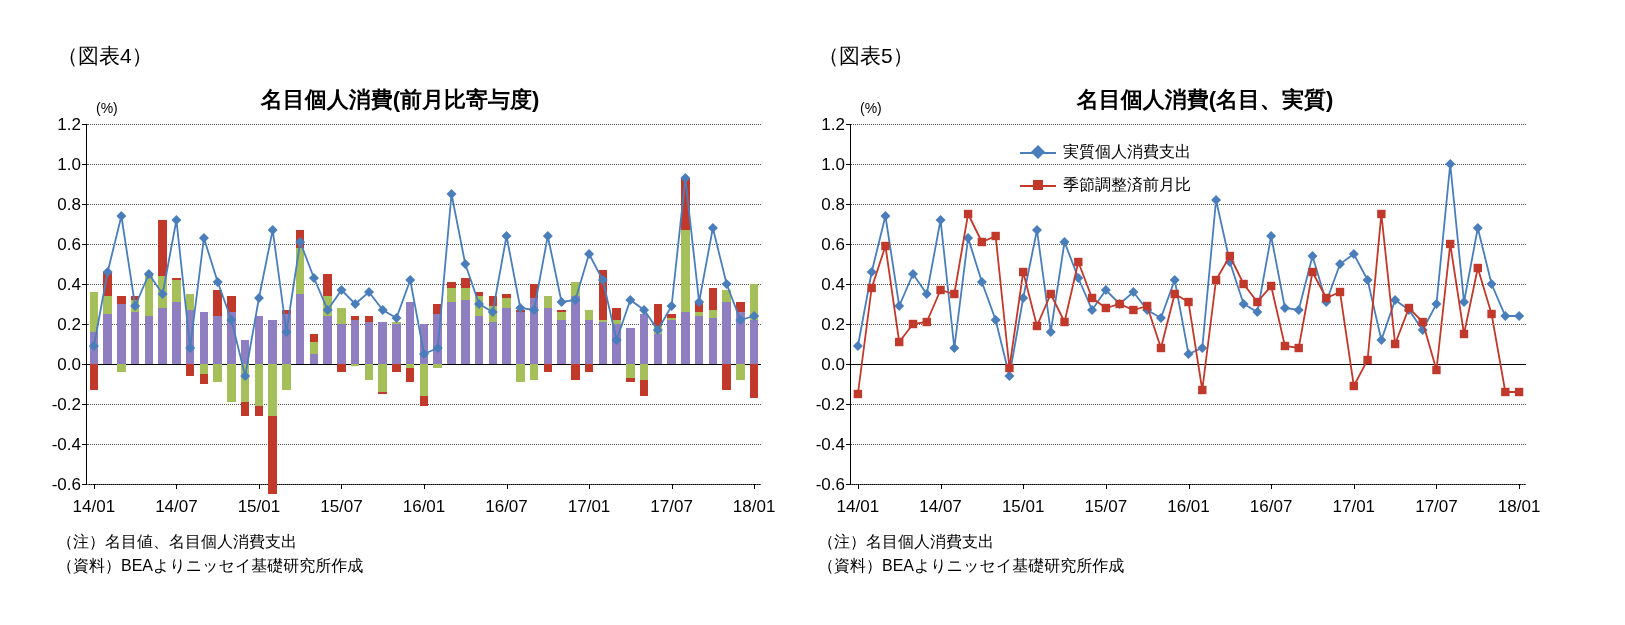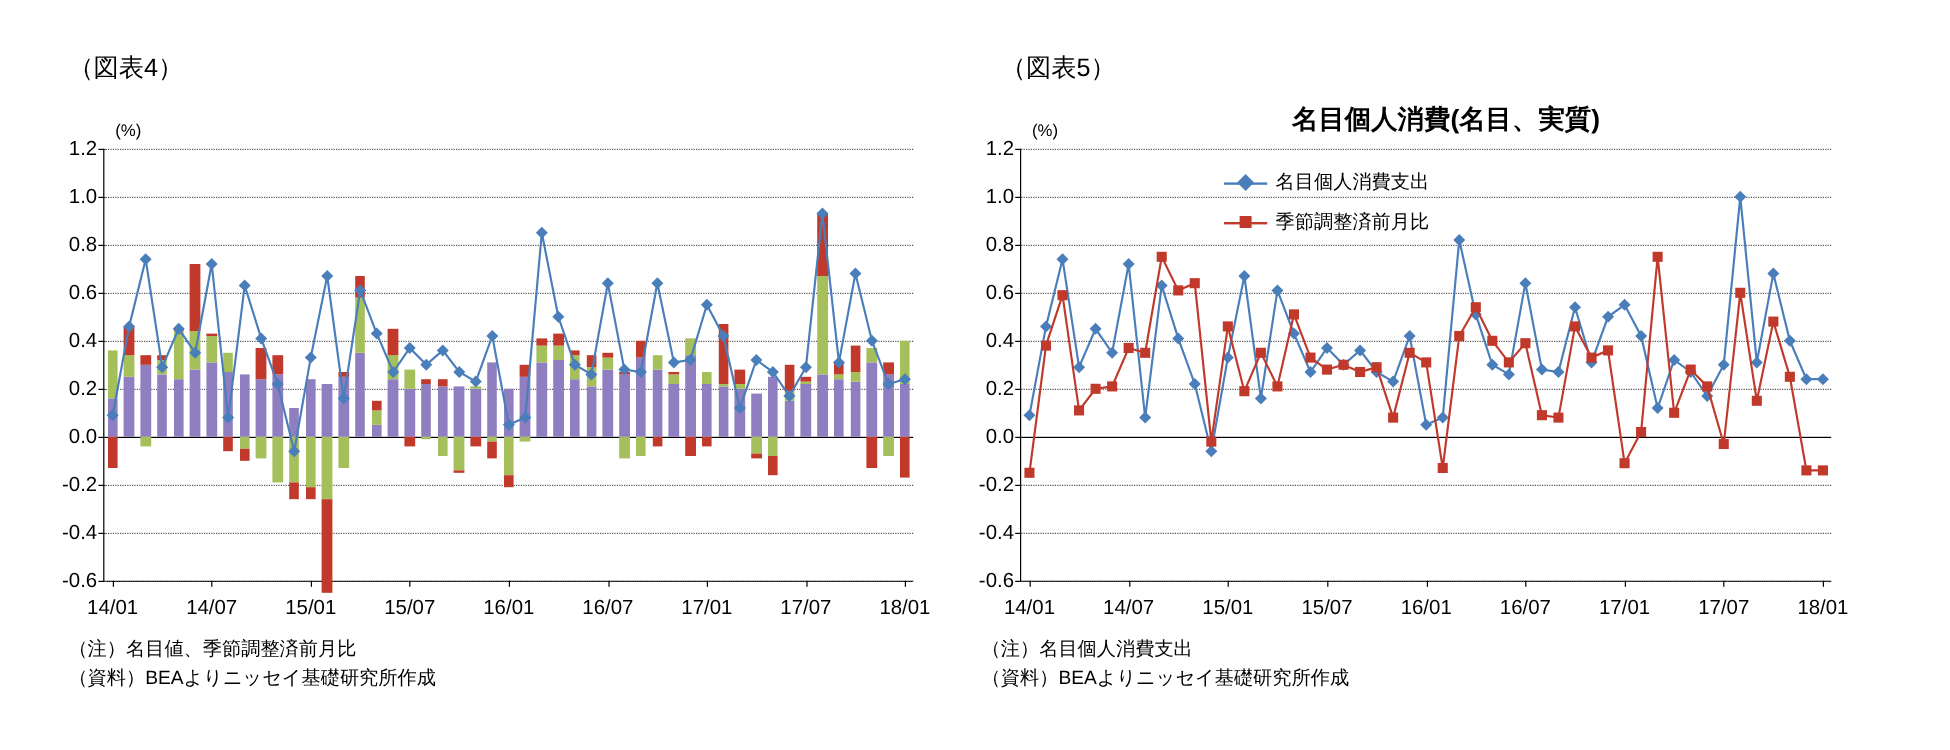--- a/index.html
+++ b/index.html
@@ -112,20 +112,21 @@
 
   .diamond { transform:rotate(45deg); }
 </style>
 </head>
 <body>
 
 <div class="page">
 
   <div class="panel panel-left">
     <div class="fig-label" style="left:57px; top:42px;">（図表4）</div>
+    <div class="chart-title" style="left:150px; top:85px; width:500px;">名目個人消費(前月比寄与度)</div>
     <div class="unit-label" style="left:96px; top:100px;">(%)</div>
 
     <div class="plot" id="plot4" style="left:86px; top:124px; width:674px; height:360px;">
         <div class="gridline" style="top: 360px;"></div>
         <div class="ytick" style="top: 360px;">-0.6</div>
         <div class="ytick-mark" style="top: 360px;"></div>
         <div class="gridline" style="top: 320px;"></div>
         <div class="ytick" style="top: 320px;">-0.4</div>
         <div class="ytick-mark" style="top: 320px;"></div>
         <div class="gridline" style="top: 280px;"></div>
@@ -366,27 +367,27 @@
           <polygon points="612.1020408163265,173 617.1020408163265,178 612.1020408163265,183 607.1020408163265,178" fill="#4a7ebb"></polygon>
           <polygon points="625.8571428571429,98.99999999999994 630.8571428571429,103.99999999999994 625.8571428571429,108.99999999999994 620.8571428571429,103.99999999999994" fill="#4a7ebb"></polygon>
           <polygon points="639.6122448979592,155 644.6122448979592,160 639.6122448979592,165 634.6122448979592,160" fill="#4a7ebb"></polygon>
           <polygon points="653.3673469387755,191 658.3673469387755,196 653.3673469387755,201 648.3673469387755,196" fill="#4a7ebb"></polygon>
           <polygon points="667.1224489795919,187 672.1224489795919,192 667.1224489795919,197 662.1224489795919,192" fill="#4a7ebb"></polygon>
         </svg>
       </div>
 
 
     <div class="notes" style="left:57px; top:530px;">
-      <div>（注）名目値、季節調整済前月比</div>
+      <div>（注）名目値、名目個人消費支出</div>
       <div>（資料）BEAよりニッセイ基礎研究所作成</div>
     </div>
   </div>
 
   <div class="panel panel-right">
-    <div class="fig-label" style="left:24px; top:42px;">（図表5）</div>
+    <div class="fig-label" style="left:8px; top:42px;">（図表5）</div>
     <div class="chart-title" style="left:145px; top:85px; width:500px;">名目個人消費(名目、実質)</div>
     <div class="unit-label" style="left:50px; top:100px;">(%)</div>
 
     <div class="plot" id="plot5" style="left:40px; top:124px; width:675px; height:360px;">
         <div class="gridline" style="top: 360px;"></div>
         <div class="ytick" style="top: 360px;">-0.6</div>
         <div class="ytick-mark" style="top: 360px;"></div>
         <div class="gridline" style="top: 320px;"></div>
         <div class="ytick" style="top: 320px;">-0.4</div>
         <div class="ytick-mark" style="top: 320px;"></div>
@@ -534,21 +535,21 @@
           <rect x="650.14" y="263.80" width="8.4" height="8.4" fill="#c0392b"></rect>
           <rect x="663.91" y="263.80" width="8.4" height="8.4" fill="#c0392b"></rect>
         </svg>
       </div>
 
     <div class="legend" style="left:210px; top:142px;">
       <div class="legend-row" style="margin-bottom:12px;">
         <div class="legend-line" style="background:#4a7ebb;">
           <div class="mk diamond" style="background:#4a7ebb;"></div>
         </div>
-        <div class="legend-label">名目個人消費支出</div>
+        <div class="legend-label">実質個人消費支出</div>
       </div>
       <div class="legend-row">
         <div class="legend-line" style="background:#c0392b;">
           <div class="mk" style="background:#c0392b;"></div>
         </div>
         <div class="legend-label">季節調整済前月比</div>
       </div>
     </div>
 
     <div class="notes" style="left:8px; top:530px;">

